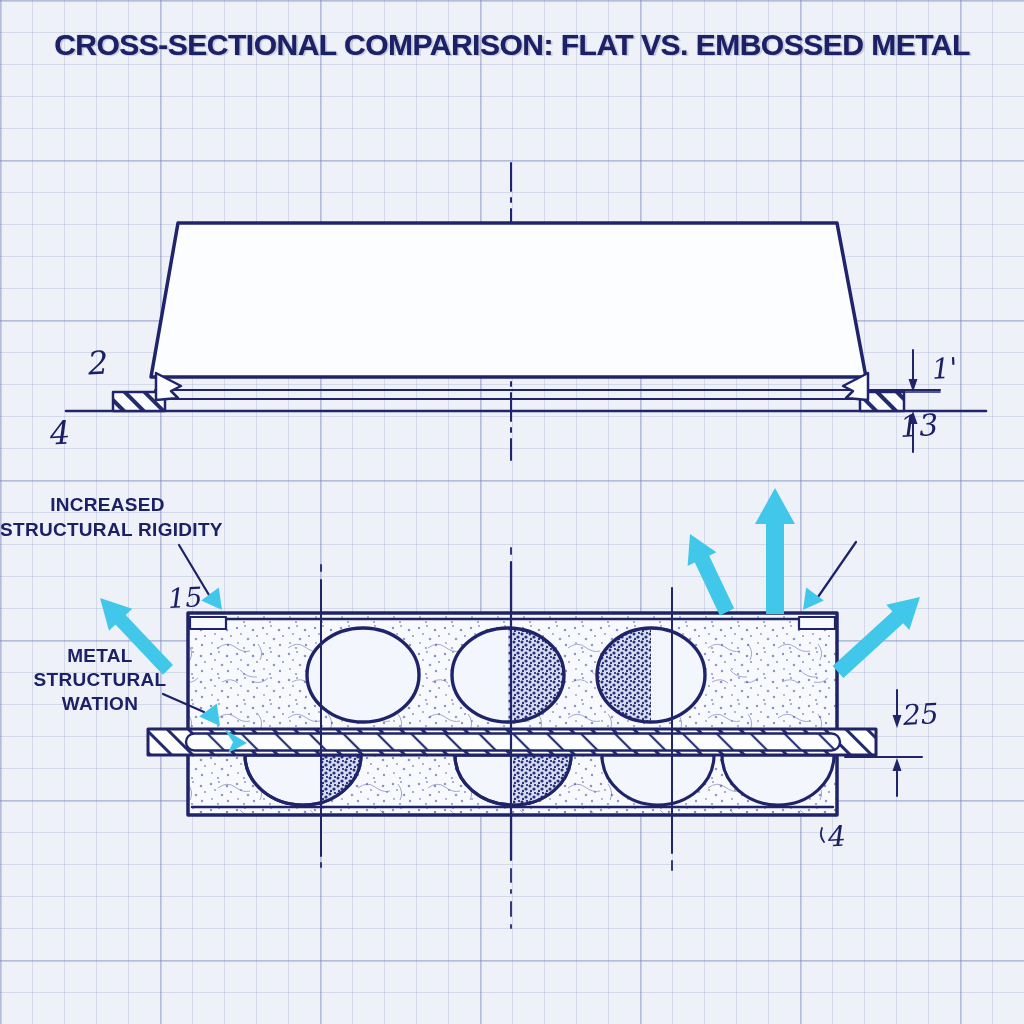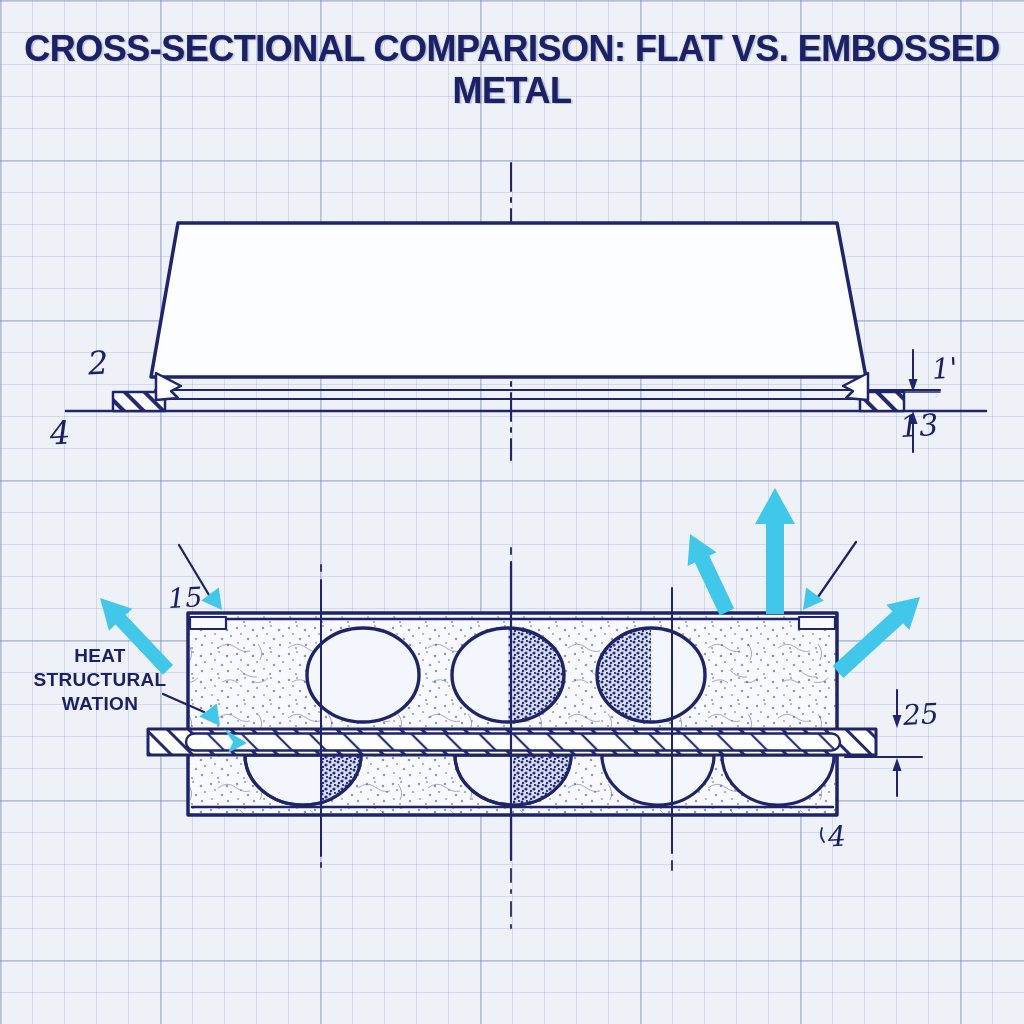--- a/index.html
+++ b/index.html
@@ -10,21 +10,21 @@
       linear-gradient(rgba(110,125,180,.30) 2px, transparent 2px),
       linear-gradient(90deg, rgba(110,125,180,.30) 2px, transparent 2px),
       linear-gradient(rgba(120,135,185,.22) 1px, transparent 1px),
       linear-gradient(90deg, rgba(120,135,185,.22) 1px, transparent 1px);
     background-size:160px 160px,160px 160px,32px 32px,32px 32px;
     font-family:"Liberation Sans",sans-serif;
   }
   svg{position:absolute;inset:0;}
   .title{
     position:absolute;left:0;top:28px;width:1024px;text-align:center;
-    font-size:36px;font-weight:bold;letter-spacing:-0.5px;color:#1c2166;
+    font-size:30px;font-weight:bold;letter-spacing:-0.5px;color:#1c2166;
     text-shadow:0 0 1px rgba(28,33,102,.55), 2px 1px 0 rgba(28,33,102,.16);
   }
   .lbl{
     position:absolute;color:#1c2166;font-size:19px;font-weight:bold;
     letter-spacing:.3px;text-align:center;line-height:25px;white-space:nowrap;
   }
   .num{
     position:absolute;color:#1b2065;font-family:"DejaVu Serif",serif;
     font-style:italic;transform:rotate(-3deg);white-space:nowrap;
   }
@@ -181,23 +181,27 @@
     </g>
   </svg>
 
   <div class="title">CROSS-SECTIONAL COMPARISON: FLAT VS. EMBOSSED METAL</div>
 
   <div class="num" style="left:88px;top:344px;font-size:32px;">2</div>
   <div class="num" style="left:50px;top:414px;font-size:32px;">4</div>
   <div class="num" style="left:932px;top:352px;font-size:28px;">1'</div>
   <div class="num" style="left:900px;top:408px;font-size:30px;">13</div>
 
+  <div class="lbl" style="left:0px;top:492px;width:215px;">
+    <span style="display:block">INCREASED</span>
+    <span style="display:block">STRUCTURAL RIGIDITY</span>
+  </div>
 
   <div class="lbl" style="left:20px;top:644px;width:160px;line-height:24px;">
-    <span style="display:block">HEAT</span>
+    <span style="display:block">METAL</span>
     <span style="display:block">STRUCTURAL</span>
     <span style="display:block">WATION</span>
   </div>
 
 
   <div class="num" style="left:168px;top:582px;font-size:27px;">15</div>
   <div class="num" style="left:903px;top:698px;font-size:28px;">25</div>
   <div class="num" style="left:828px;top:820px;font-size:28px;">4</div>
 
 </div>

